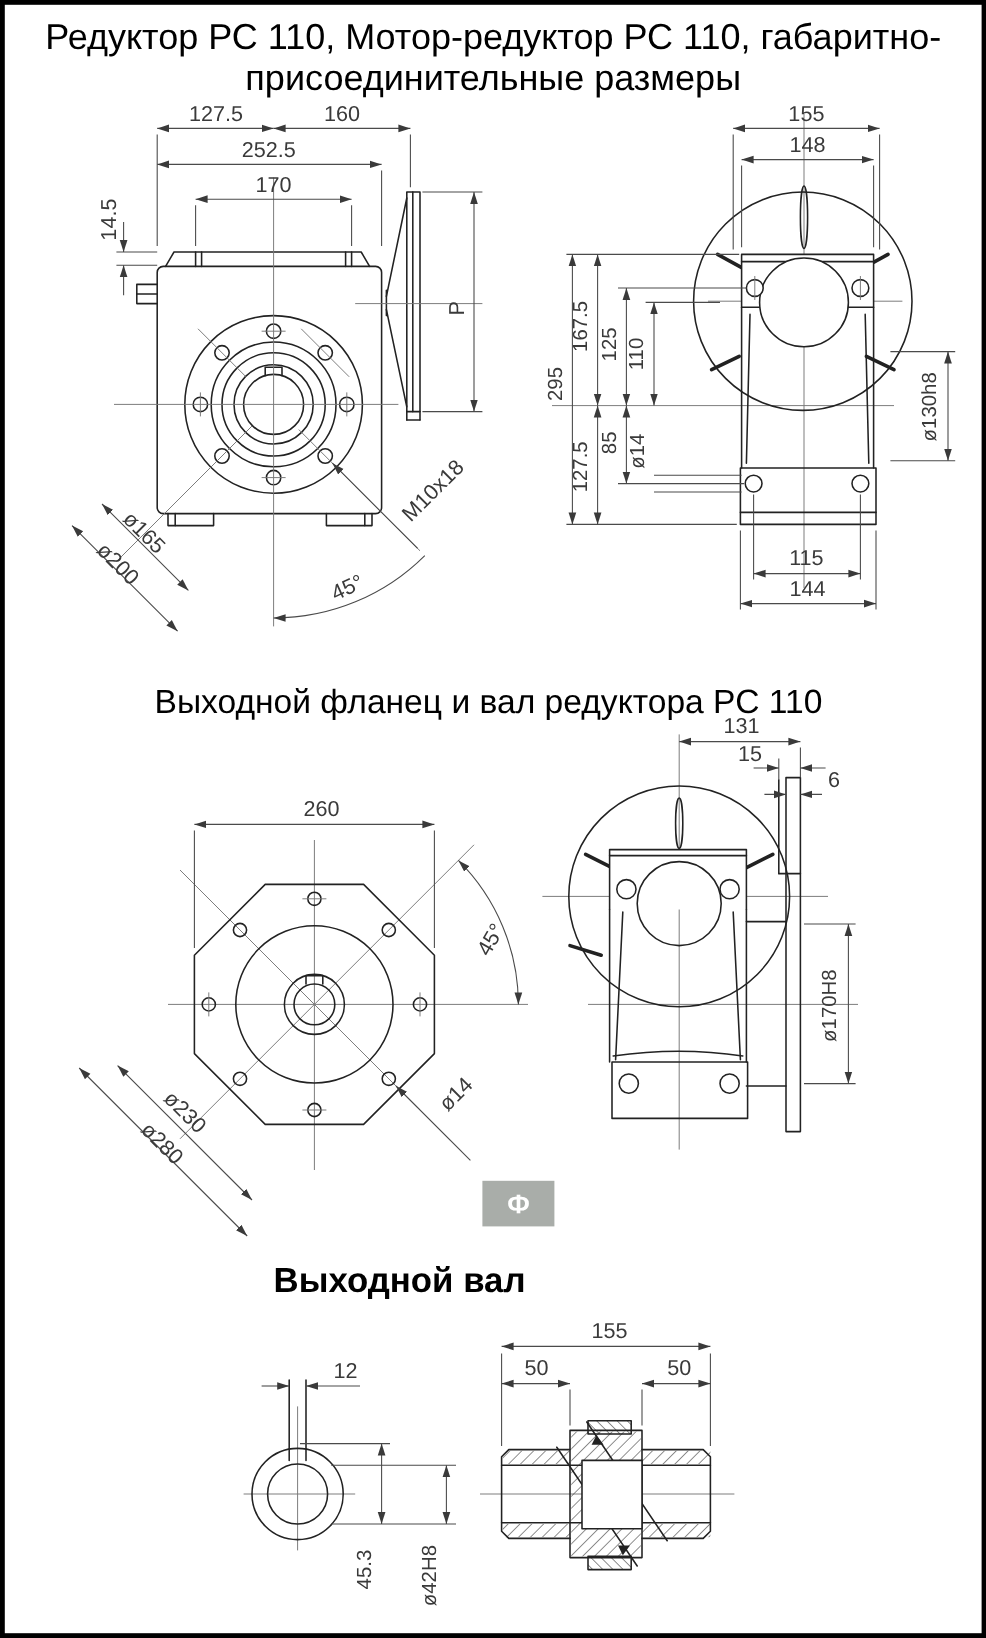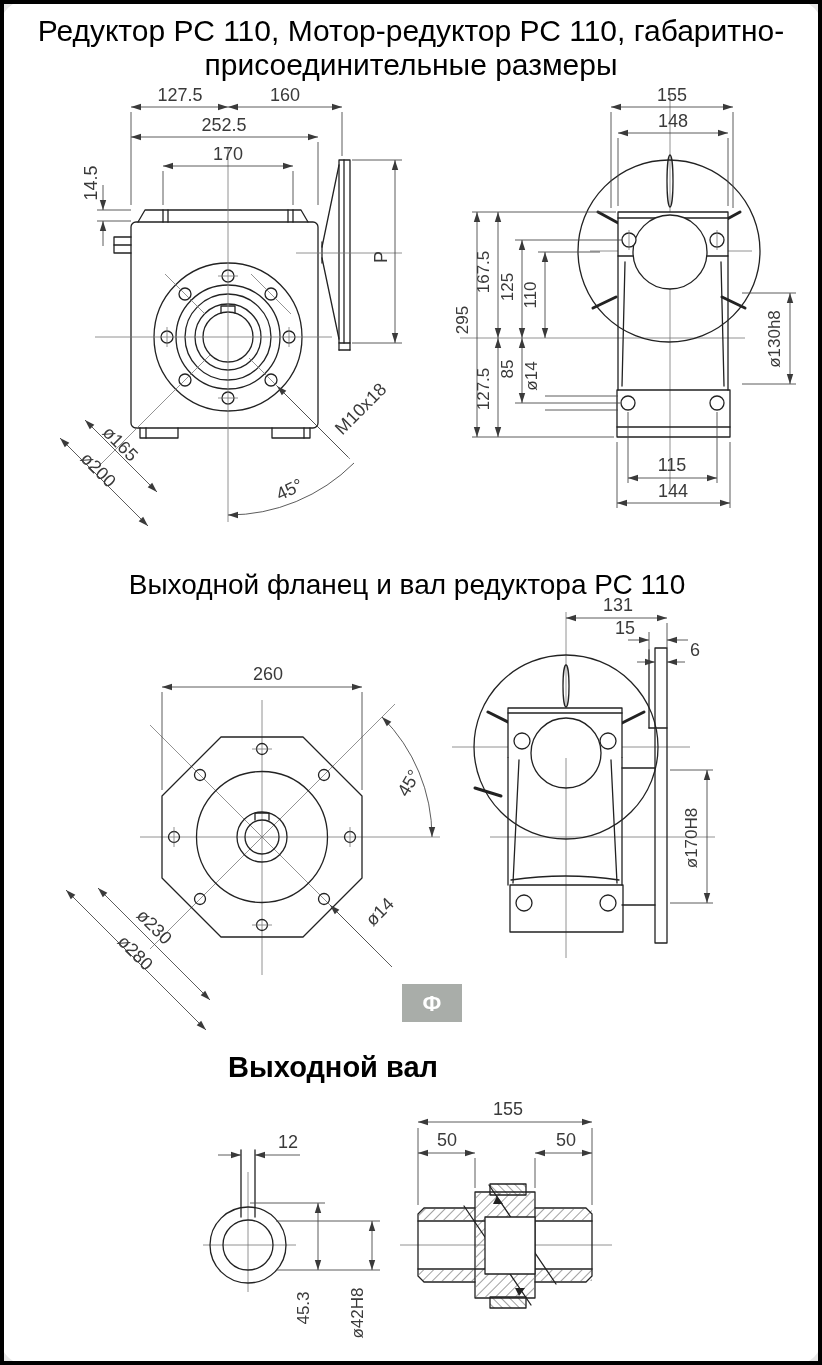--- a/index.html
+++ b/index.html
@@ -1,18 +1,18 @@
 <!DOCTYPE html>
 <html><head>
 <meta charset="utf-8">
 <style>
   html,body{margin:0;padding:0;background:#e8e8e8;}
   .page{
     position:relative;width:822px;height:1365px;margin:0 auto;
-    background:#ffffff;font-family:"Liberation Sans", sans-serif;border-radius:27px;
+    background:#ffffff;font-family:"Liberation Sans", sans-serif;
   }
   svg{display:block;}
   text{fill:#333;font-family:"Liberation Sans", sans-serif;}
   .ln{stroke:#222;stroke-width:1.3;fill:none;stroke-linejoin:round;stroke-linecap:round;}
   .lnf{stroke:#222;stroke-width:1.3;fill:#ffffff;stroke-linejoin:round;}
   .cl{stroke:#777;stroke-width:0.8;fill:none;}
   .dl{stroke:#4a4a4a;stroke-width:0.9;fill:none;}
   .rib{stroke:#222;stroke-width:3;fill:none;stroke-linecap:round;}
   .dim{font-size:18px;fill:#3a3a3a;}
   .dims{font-size:17px;fill:#3a3a3a;}

